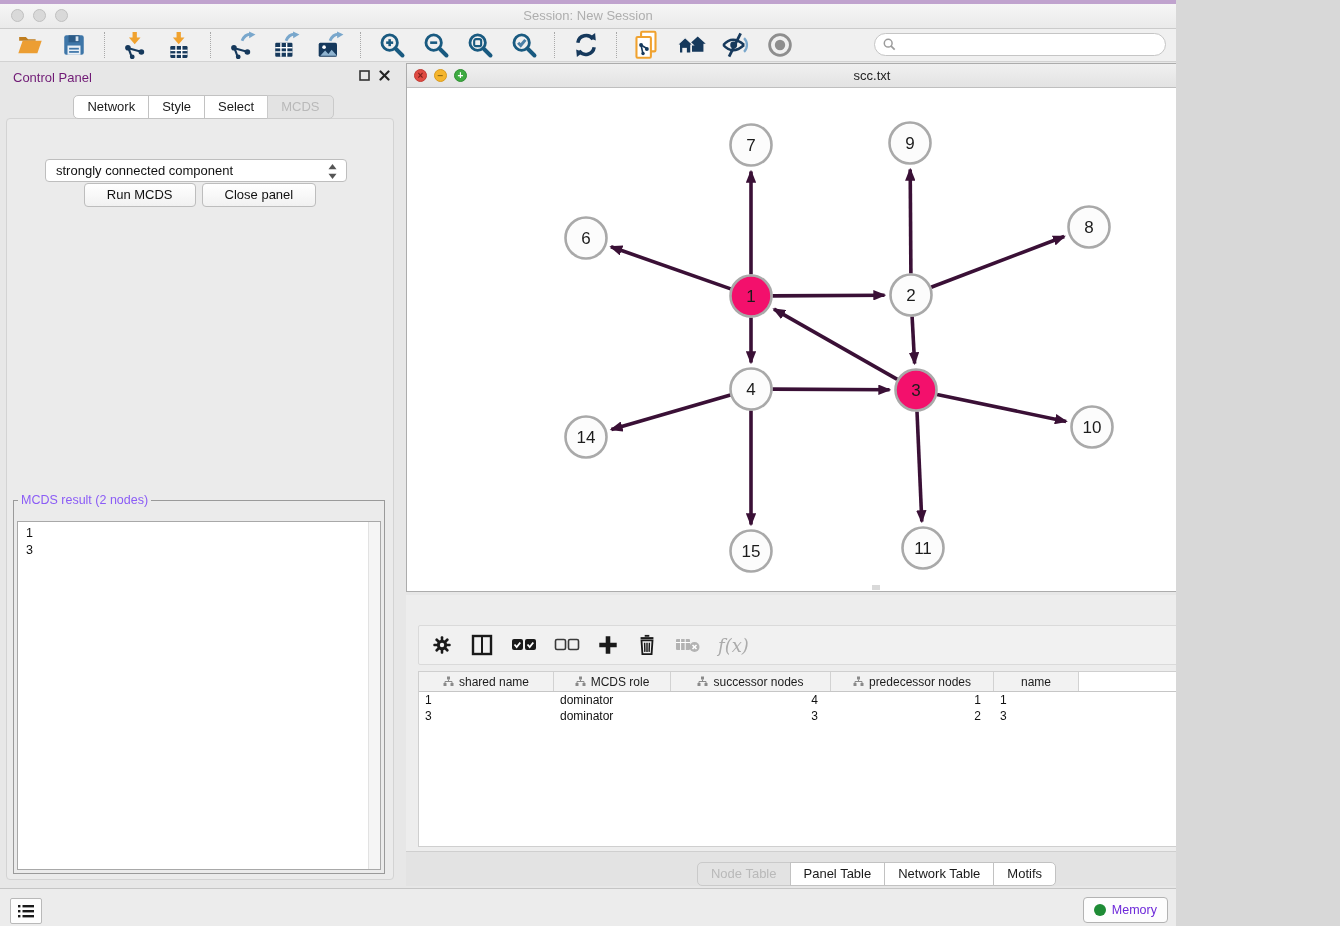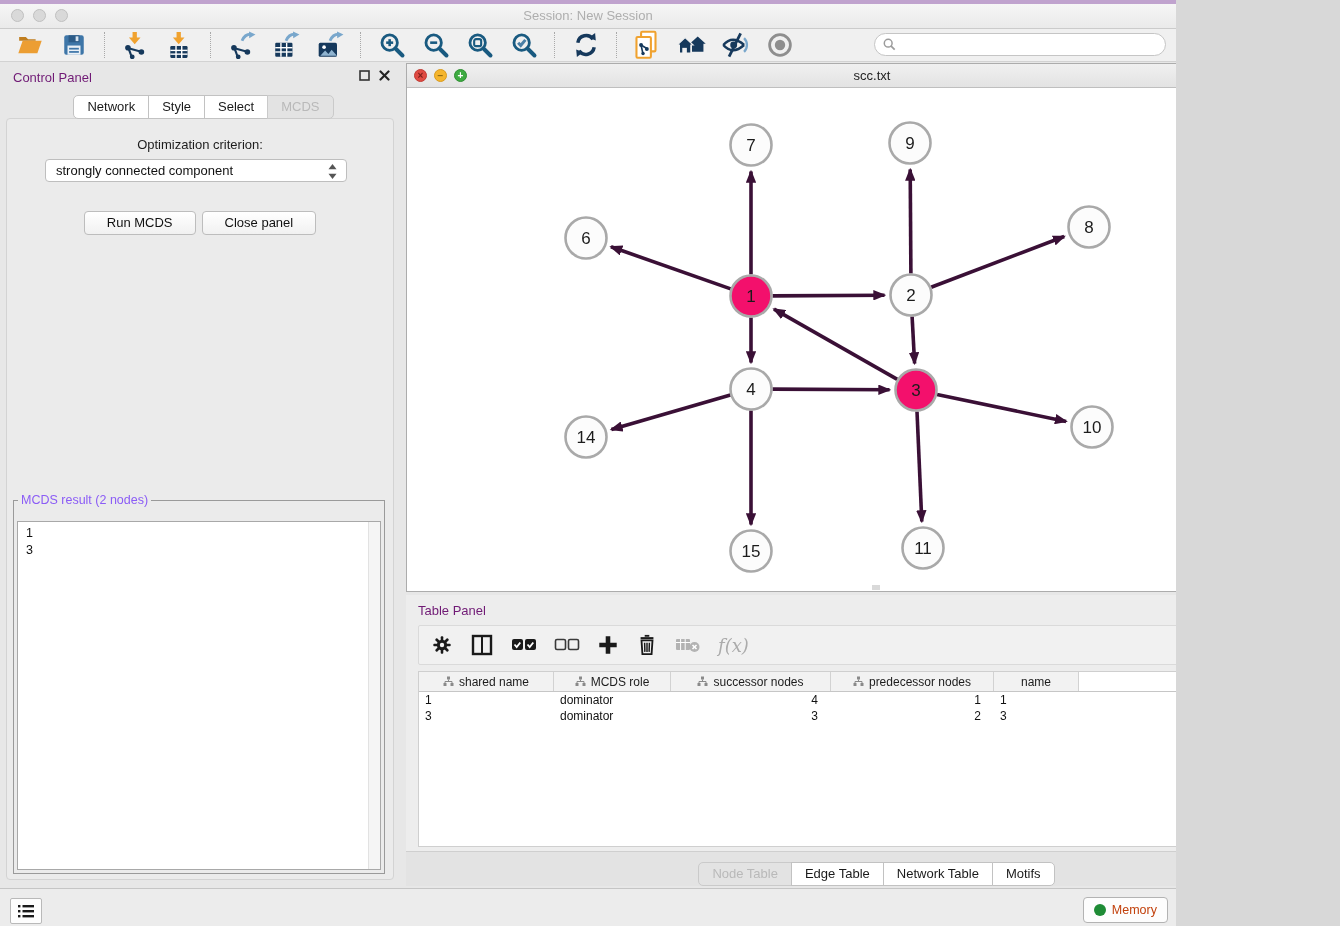--- a/index.html
+++ b/index.html
@@ -37,21 +37,21 @@
   .tab:first-child{border-radius:5px 0 0 5px;margin-left:7px;}
   .tab:last-child{border-radius:0 5px 5px 0;}
   .tab.selected{background:#E3E3E3;color:#B9B9B9;border-color:#CACACA;}
   .cp-inner{position:absolute;left:6px;right:6px;top:56px;bottom:6px;background:#EBEBEB;
             border:1px solid #D3D3D3;border-radius:4px;}
   .opt-label{position:absolute;left:0;right:0;top:18px;text-align:center;font-size:13px;color:#1D1D1D;}
   .dropdown{position:absolute;left:38px;right:46px;top:40px;height:23px;background:#fff;
             border:1px solid #BEBEBE;border-radius:4px;display:flex;align-items:center;
             padding-left:10px;box-sizing:border-box;font-size:13px;color:#111;}
   .dd-stepper{position:absolute;right:8px;top:3px;}
-  .btn-row{position:absolute;left:0;right:0;top:92px;display:flex;justify-content:center;gap:6px;}
+  .btn-row{position:absolute;left:0;right:0;top:64px;display:flex;justify-content:center;gap:6px;}
   .push-btn{font-size:13px;color:#111;background:linear-gradient(#FFFFFF,#F1F1F1);
             border:1px solid #BDBDBD;border-radius:4px;padding:3px 22px 4px;cursor:default;font-family:"Liberation Sans",sans-serif;}
   .result-group{position:absolute;left:6px;right:8px;top:374px;bottom:5px;border:1px solid #9A9A9A;
                 margin:0;padding:2px;}
   .result-legend{font-size:12.5px;color:#8b5cf6;padding:0 3px;margin-left:2px;}
   .result-box{position:absolute;left:3px;right:3px;top:14px;bottom:3px;background:#fff;border:1px solid #A8A8A8;}
   .result-lines{position:absolute;left:8px;top:3px;font-size:12.5px;color:#111;line-height:17px;}
   .result-scroll{position:absolute;right:0;top:0;bottom:0;width:11px;background:#F5F5F5;border-left:1px solid #E2E2E2;}
 
   
@@ -83,21 +83,21 @@
   .td{box-sizing:border-box;padding:1px 6px;overflow:hidden;white-space:nowrap;}
   .td.right{text-align:right;padding-right:13px;}
   .tp-tabs-strip{position:absolute;left:0;right:0;bottom:0;height:34px;background:#E3E3E3;border-top:1px solid #CFCFCF;
                  display:flex;align-items:flex-end;justify-content:center;}
 
   
   .statusbar{position:absolute;left:0;top:888px;width:100%;height:38px;background:#ECECEC;border-top:1px solid #C5C5C5;box-sizing:border-box;}
   .list-btn{position:absolute;left:10px;top:9px;width:30px;height:24px;background:#FDFDFD;border:1px solid #B9B9B9;
             border-radius:2px;display:flex;align-items:center;justify-content:center;}
   .mem-btn{position:absolute;right:8px;top:8px;height:24px;background:#FDFDFD;border:1px solid #B3B3B3;border-radius:4px;
-           display:flex;align-items:center;gap:6px;padding:0 10px;font-size:12.5px;color:#c2410c;}
+           display:flex;align-items:center;gap:6px;padding:0 10px;font-size:12.5px;color:#6d28d9;}
   .mem-dot{width:12px;height:12px;border-radius:50%;background:#1E8B35;}
 </style>
 </head>
 <body>
 
 <div id="app">
 
   <div class="top-strip"></div>
 
   <div class="titlebar">
@@ -287,21 +287,20 @@
           </svg>
       </span>
     </div>
     <div class="cp-tabs" id="cp-tabs">
         <div class="tab">Network</div>
         <div class="tab">Style</div>
         <div class="tab">Select</div>
         <div class="tab selected">MCDS</div>
       </div>
     <div class="cp-inner">
-      <div class="opt-label">Optimization criterion:</div>
       <div class="dropdown">
         <span>strongly connected component</span>
         <span class="dd-stepper">
           <svg width="11" height="17" viewBox="0 0 11 17">
               <path d="M5.5 1 l4 5.2 h-8 z" fill="#555"></path>
               <path d="M5.5 16 l4-5.2 h-8 z" fill="#555"></path>
             </svg>
         </span>
       </div>
       <div class="btn-row">
@@ -397,34 +396,20 @@
           <g>
             <circle cx="344" cy="463" r="20.5" fill="#FCFCFC" stroke="#A9A9A9" stroke-width="2.6"></circle>
             <text x="344" y="463" text-anchor="middle" dy="0.35em" font-size="17" fill="#1C1C1C" font-family="Liberation Sans, sans-serif">15</text>
           </g>
         </svg>
       </div>
     <div class="canvas-grip"></div>
   </div>
 
   <div class="table-panel">
-    <div class="panel-header">
-      <span class="panel-title" style="left:12px">Table Panel</span>
-      <span class="panel-btns" style="right:14px">
-        <svg width="11" height="11" viewBox="0 0 11 11">
-            <rect x="1" y="1" width="9" height="9" fill="none" stroke="#333" stroke-width="1.6"></rect>
-          </svg>
-        <svg width="11" height="11" viewBox="0 0 11 11">
-            <g stroke="#222" stroke-width="2.2" stroke-linecap="round">
-              <line x1="1.5" y1="1.5" x2="9.5" y2="9.5"></line>
-              <line x1="9.5" y1="1.5" x2="1.5" y2="9.5"></line>
-            </g>
-          </svg>
-      </span>
-    </div>
     <div class="tp-toolbar">
       <span class="tp-icon">
         <svg width="22" height="22" viewBox="0 0 24 24">
             <g fill="#1A1A1A">
               <rect x="10.6" y="2.5" width="2.8" height="19" rx="1"></rect>
               <rect x="10.6" y="2.5" width="2.8" height="19" rx="1" transform="rotate(45 12 12)"></rect>
               <rect x="10.6" y="2.5" width="2.8" height="19" rx="1" transform="rotate(90 12 12)"></rect>
               <rect x="10.6" y="2.5" width="2.8" height="19" rx="1" transform="rotate(135 12 12)"></rect>
               <circle cx="12" cy="12" r="5.6"></circle>
             </g>
@@ -558,21 +543,21 @@
             <div class="td right" style="width: 160px;">3</div>
             <div class="td right" style="width: 163px;">2</div>
             <div class="td" style="width: 85px;">3</div>
           </div>
         </div>
     </div>
 
     <div class="tp-tabs-strip">
       <div style="display:flex" id="tp-tabs">
           <div class="tab selected">Node Table</div>
-          <div class="tab">Edge Table</div>
+          <div class="tab">Panel Table</div>
           <div class="tab">Network Table</div>
           <div class="tab">Motifs</div>
         </div>
     </div>
   </div>
 
   <div class="statusbar">
     <div class="list-btn">
       <svg width="18" height="15" viewBox="0 0 18 15">
           <g fill="#1A1A1A">

